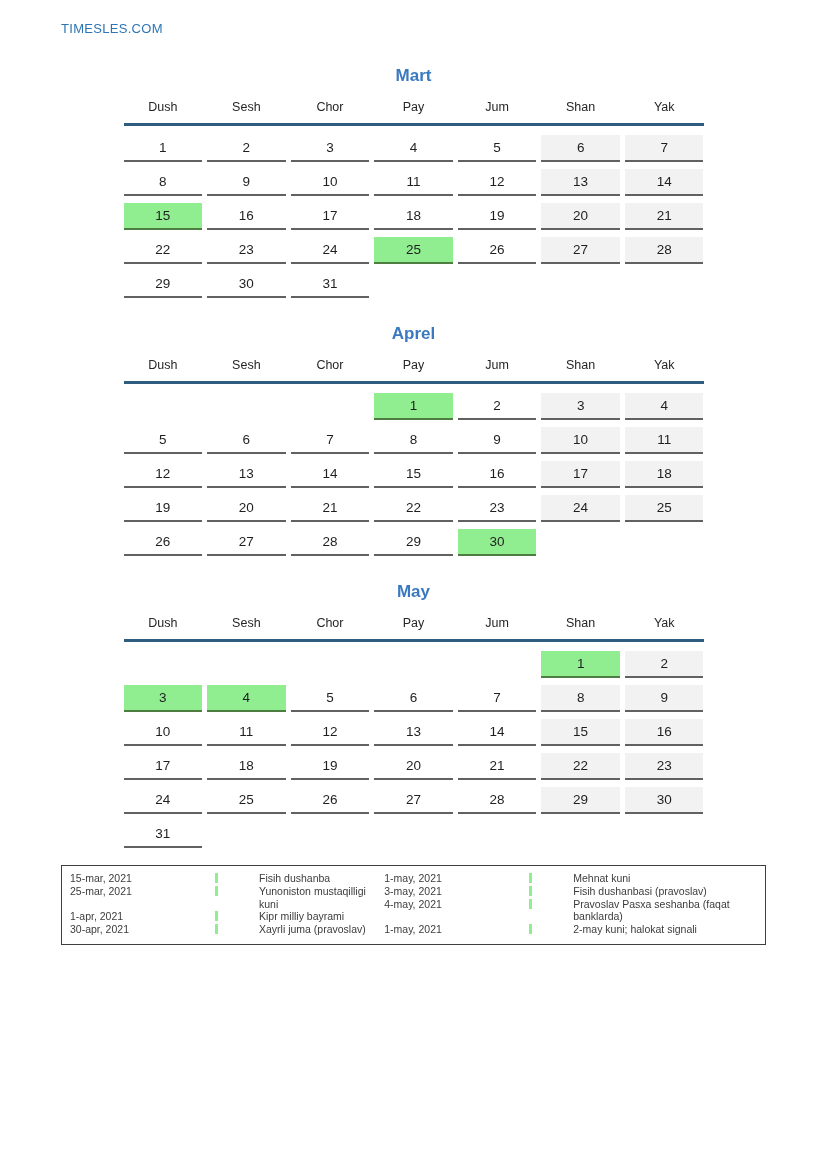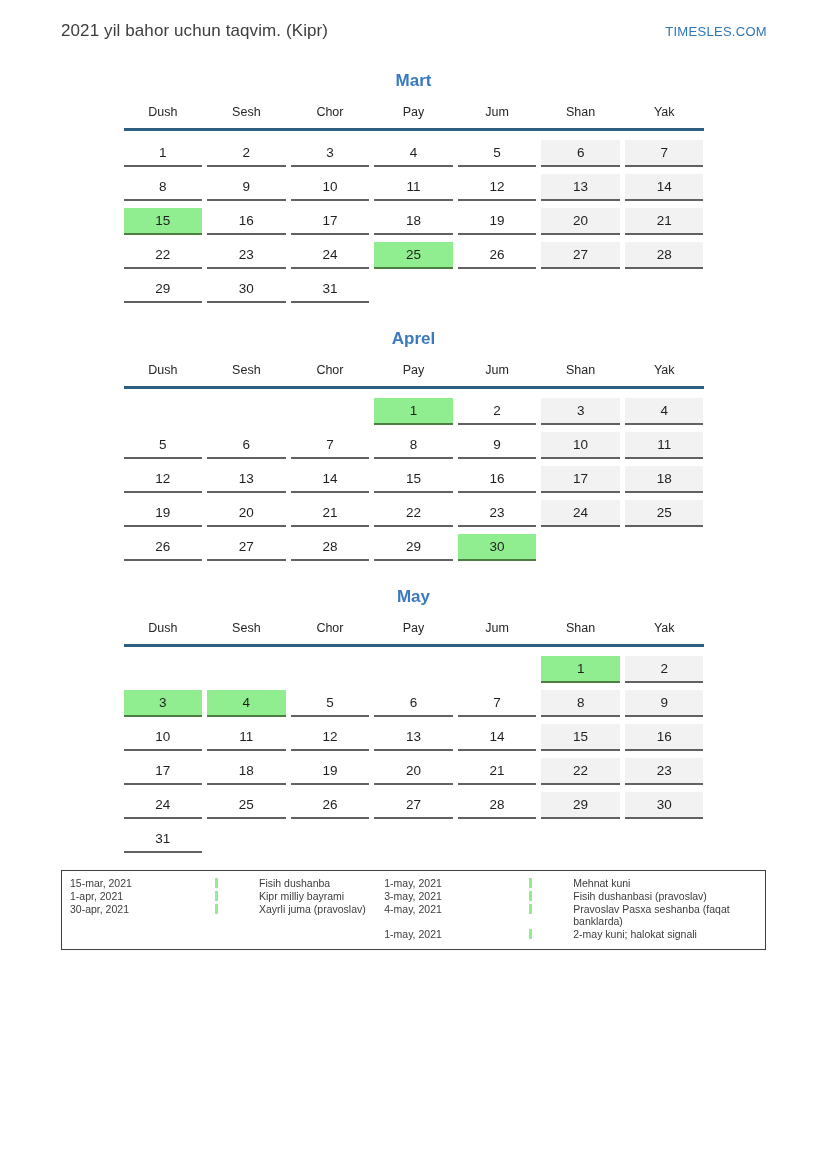--- a/index.html
+++ b/index.html
@@ -52,21 +52,20 @@
   }
   .legend-date { }
   .legend-marker-wrap { display: flex; align-items: flex-start; }
   .legend-marker { width: 3px; height: 10px; margin-top: 1px; background: var(--legend-marker, #90ee90); display: inline-block; }
   .legend-text { }
 </style>
 </head>
 <body>
 
 <div class="header">
-  <h1 class="page-title">2021 yil bahor uchun taqvim. (Kipr)</h1>
   <a class="site-link">TIMESLES.COM</a>
 </div>
 
 <div class="months">
     <section class="month">
       <h2 class="month-title">Mart</h2>
       <div class="weekday-row">
         <div class="weekday">Dush</div>
         <div class="weekday">Sesh</div>
         <div class="weekday">Chor</div>
@@ -255,20 +254,27 @@
 <div class="legend-box">
     <div class="legend-col">
       <div class="legend-entry">
         <span class="legend-date">15-mar, 2021</span>
         <span class="legend-marker-wrap">
           <span class="legend-marker"></span>
         </span>
         <span class="legend-text">Fisih dushanba</span>
       </div>
       <div class="legend-entry">
+        <span class="legend-date">25-mar, 2021</span>
+        <span class="legend-marker-wrap">
+          <span class="legend-marker"></span>
+        </span>
+        <span class="legend-text">Yunoniston mustaqilligi kuni</span>
+      </div>
+      <div class="legend-entry">
         <span class="legend-date">1-apr, 2021</span>
         <span class="legend-marker-wrap">
           <span class="legend-marker"></span>
         </span>
         <span class="legend-text">Kipr milliy bayrami</span>
       </div>
       <div class="legend-entry">
         <span class="legend-date">30-apr, 2021</span>
         <span class="legend-marker-wrap">
           <span class="legend-marker"></span>

